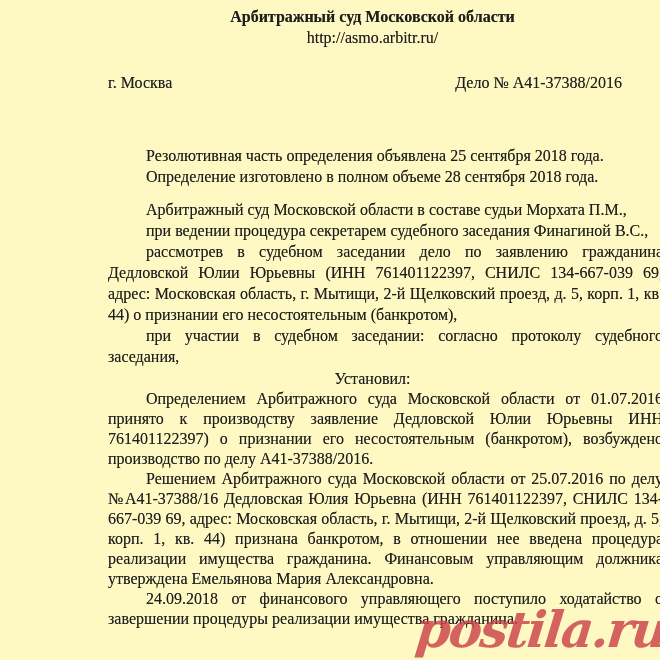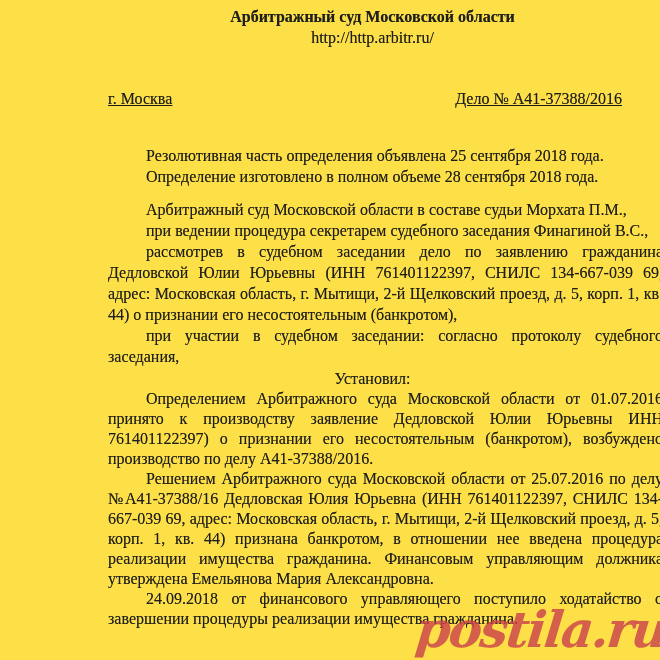--- a/index.html
+++ b/index.html
@@ -1,34 +1,33 @@
 <!DOCTYPE html>
 <html lang="ru"><head>
 <meta charset="utf-8">
 <style>
   html,body{margin:0;padding:0;}
   .page{
     position:relative;
     width:660px;height:660px;
-    background:#fde047;
+    background:#fef9c3;
     overflow:hidden;
     font-family:"Liberation Serif","DejaVu Serif",serif;
     color:#1e1e1e;
     font-size:16px;
     text-shadow:0 0 .4px rgba(0,0,0,.5);
   }
   .header{
     position:absolute;top:6px;left:95px;width:555px;
     text-align:center;line-height:21px;
   }
   .court-name{font-weight:bold;}
   .meta{
-    position:absolute;top:88px;left:108px;width:514px;
+    position:absolute;top:72px;left:108px;width:514px;
     line-height:21px;
-    text-decoration:underline;
   }
   .meta-row{display:flex;justify-content:space-between;}
   .block{position:absolute;left:108px;width:555px;}
   .block p{
     margin:0;
     text-align:justify;
     text-indent:38px;
     line-height:21px;
   }
   .block-a{top:145px;}
@@ -52,21 +51,21 @@
     white-space:nowrap;
   }
 </style>
 </head>
 <body>
 
 <div class="page">
 
   <div class="header">
     <div class="court-name">Арбитражный суд Московской области</div>
-    <div>http://http.arbitr.ru/</div>
+    <div>http://asmo.arbitr.ru/</div>
   </div>
 
   <div class="meta">
     <div class="meta-row">
       <span>г. Москва</span>
       <span>Дело № А41-37388/2016</span>
     </div>
   </div>
 
   <div class="block block-a">

